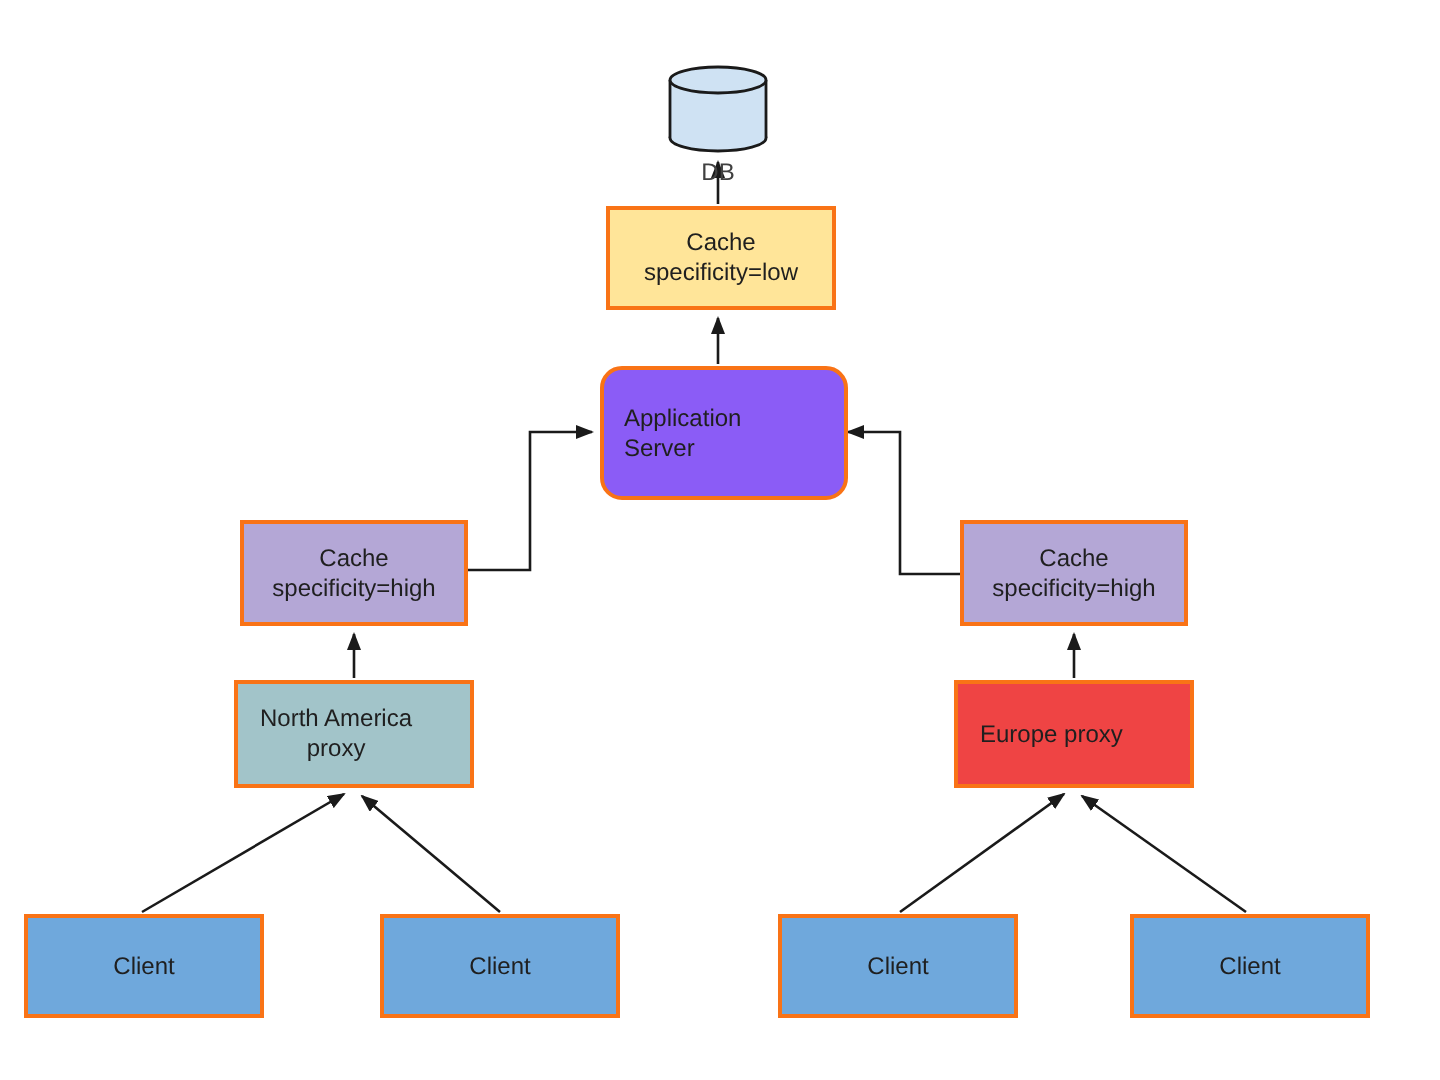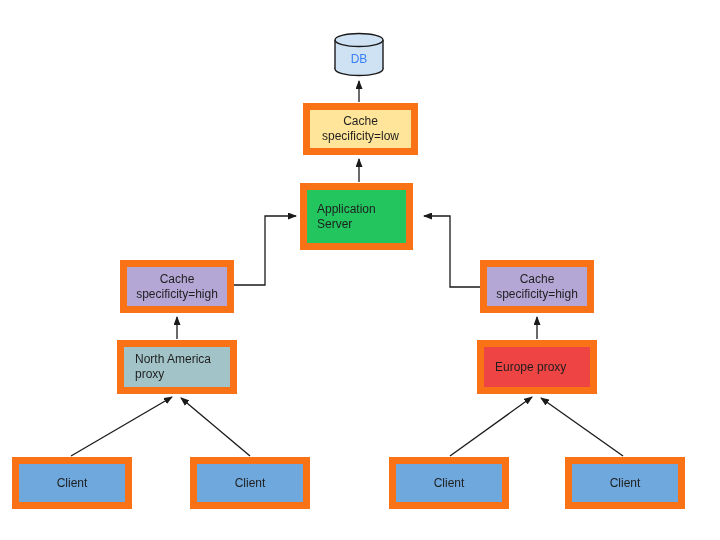--- a/index.html
+++ b/index.html
@@ -33,42 +33,43 @@
   .cyl-fill-only {
     stroke: none;
   }
   .cyl-line {
     stroke: #1a1a1a;
     stroke-width: 1.4;
   }
   .node {
     position: absolute;
     box-sizing: border-box;
-    border: 7px solid #f97316;
+    border: 2px solid #f97316;
     display: flex;
     align-items: center;
     justify-content: center;
     text-align: center;
     font-size: 12px;
     line-height: 15px;
     color: #1f1f1f;
     white-space: pre-line;
   }
   .node.left-text {
     justify-content: flex-start;
     text-align: left;
     padding-left: 10px;
   }
   .db-label {
     position: absolute;
     display: flex;
     align-items: center;
     justify-content: center;
     font-size: 12px;
-    color: #3b82f6;
+    color: #404040;
+    margin-top: 27px;
   }
 </style>
 </head>
 <body>
 
 <div class="canvas">
 
   <svg class="edge-layer" viewBox="0 0 720 540" xmlns="http://www.w3.org/2000/svg">
     <defs>
       <marker id="arrow" markerUnits="userSpaceOnUse" markerWidth="9" markerHeight="7" refX="8" refY="3.5" orient="auto">
@@ -96,36 +97,36 @@
     </g>
   </svg>
 
   <div class="db-label" style="left:335px; top:46px; width:48px; height:26px;">DB</div>
 
   <div class="node" style="left: 303px; top: 103px; width: 115px; height: 52px; background-color: rgb(255, 229, 153);">
     <span>Cache
 specificity=low</span>
   </div>
 
-  <div class="node left-text" style="left: 300px; top: 183px; width: 113px; height: 67px; background-color: #22c55e;">
+  <div class="node left-text" style="left: 300px; top: 183px; width: 124px; height: 67px; background-color: #8b5cf6; border-radius: 11px;">
     <span>Application
 Server</span>
   </div>
 
   <div class="node" style="left: 120px; top: 260px; width: 114px; height: 53px; background-color: rgb(180, 167, 214);">
     <span>Cache
 specificity=high</span>
   </div>
 
   <div class="node" style="left: 480px; top: 260px; width: 114px; height: 53px; background-color: rgb(180, 167, 214);">
     <span>Cache
 specificity=high</span>
   </div>
 
-  <div class="node left-text" style="left: 117px; top: 340px; width: 120px; height: 54px; padding-left: 11px; background-color: rgb(162, 196, 201);">
+  <div class="node left-text" style="left: 117px; top: 340px; width: 120px; height: 54px; padding-left: 11px; background-color: rgb(162, 196, 201); text-align: center;">
     <span>North America
 proxy</span>
   </div>
 
   <div class="node left-text" style="left: 477px; top: 340px; width: 120px; height: 54px; padding-left: 11px; background-color: #ef4444;">
     <span>Europe proxy</span>
   </div>
 
   <div class="node" style="left: 12px; top: 457px; width: 120px; height: 52px; background-color: rgb(111, 168, 220);">
     <span>Client</span>

